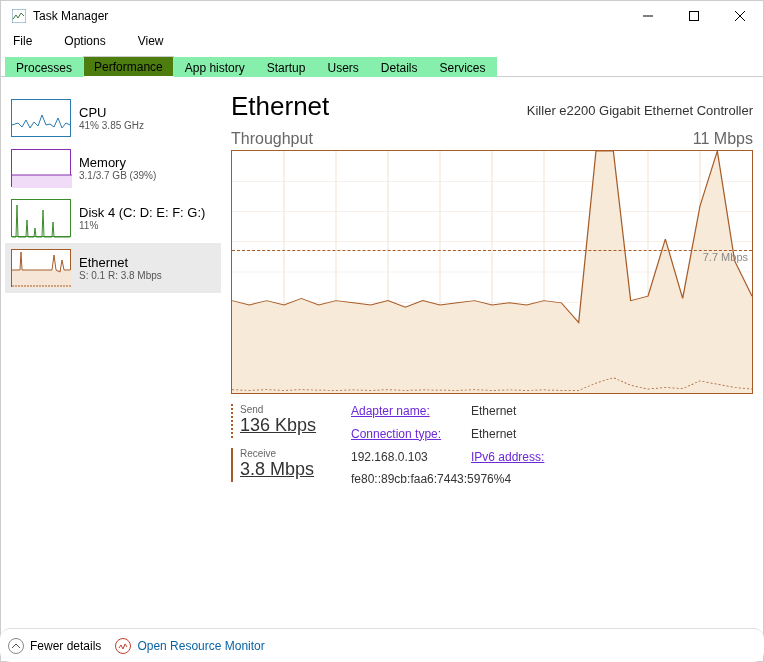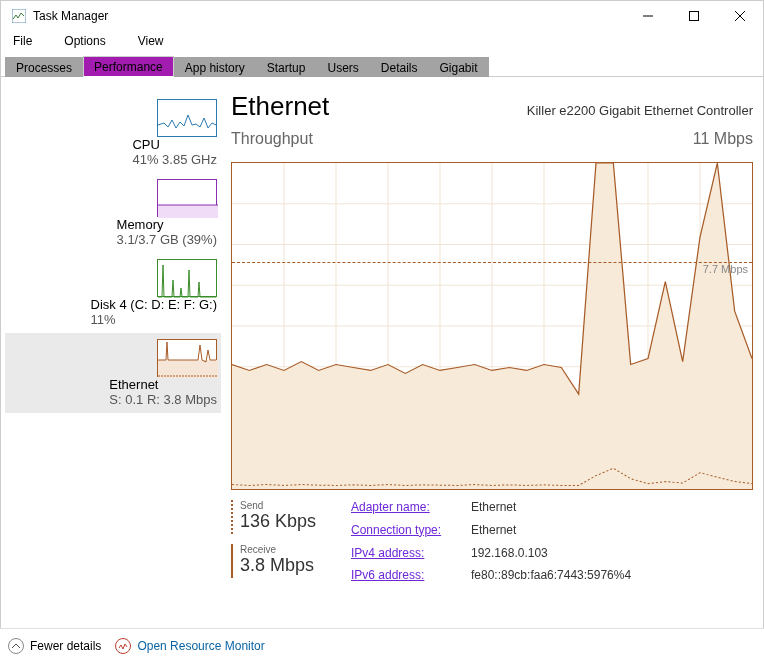--- a/index.html
+++ b/index.html
@@ -48,74 +48,73 @@
     background:#fff;
     font-size: 12px;
     height: 22px;
   }
   .tab {
     padding: 3px 10px 2px 10px;
     border: 1px solid transparent;
     border-bottom: none;
     position: relative;
     top: 1px;
-    background:#a3a3a3;
+    background:#86efac;
   }
   .tab.active {
     border-color: #ccc;
     border-bottom: 1px solid #fff;
-    background:#a21caf;
+    background:#4d7c0f;
   }
 
   
   .content {
     display: flex;
     height: 554px;
     padding: 10px 10px 0 4px;
   }
 
   
   .sidebar {
     width: 216px;
     padding-top: 6px;
   }
   .side-item {
     display:flex;
-    align-items:flex-end;
+    align-items:center;
     padding: 6px 4px 6px 6px;
-    gap: 0;
+    gap: 8px;
     cursor: default;
-    flex-direction: column;
   }
   .side-item.selected {
     background: #eaeaea;
   }
   .side-thumb {
     width: 60px; height: 38px;
     border: 1px solid #bbb;
     position: relative;
     flex-shrink:0;
     background:#fff;
   }
   .side-info .side-title { font-size: 13px; }
-  .side-info .side-sub { font-size: 13px; color: #555; }
+  .side-info .side-sub { font-size: 10px; color: #555; }
 
   
   .mainpanel { flex:1; padding-left: 10px; padding-top:4px; }
   .main-header { display:flex; align-items:baseline; justify-content:space-between; }
   .main-title { font-size: 26px; font-weight: 400; }
   .main-sub { font-size: 13px; color:#333; }
   .chart-toplabel { display:flex; justify-content:space-between; font-size:16px; color:#666; margin-top:8px; }
   .chart-box {
     border: 1px solid #a75c28;
-    height: 328px;
+    height: 244px;
     position: relative;
     background:#fff;
     overflow:hidden;
-    margin-top:14px;
+    margin-top:2px;
     text-decoration:underline;
   }
   .chart-box .threshold-line {
     position:absolute;
     left:0; right:0;
     border-top:1px dashed #a75c28;
     top: 99px;
   }
   .chart-box .threshold-label {
     position:absolute; right:4px; top:100px; font-size:11px; color:#888;
@@ -123,36 +122,37 @@
   .chart-bottomlabel { display:flex; justify-content:space-between; font-size:11px; color:#666; margin-top:2px; }
 
   
   .stats-row { display:flex; margin-top:10px; gap: 20px;}
   .stats-col1 { width: 100px; }
   .stat-block { margin-bottom:10px; display:flex; gap:6px; }
   .stat-marker { width:3px; height:34px; }
   .stat-marker.send { border-left: 2px dotted #a75c28; }
   .stat-marker.receive { border-left: 2px solid #a75c28; }
   .stat-label { font-size:10px; color:#666; }
-  .stat-value { font-size:18px; color:#333; }
+  .stat-value { font-size:18px; color:#333;text-decoration:underline; }
   .info-grid { display:grid; grid-template-columns: 120px auto; row-gap:3px; font-size:12px; }
   .info-grid .key { color:#6d28d9;text-decoration:underline; }
   .info-grid .val { color:#333; }
 
   
   .footer {
     position: absolute;
     bottom:0; left:0;
     width:764px;
     height: 34px;
     border-top: 1px solid #e0e0e0;
     display:flex; align-items:center;
     padding-left: 8px; gap: 14px;
     font-size: 12px;
     background:#fff;
+    border-radius:10px;
   }
   .footer .fitem { display:flex; align-items:center; gap:6px; }
   .footer .link { color:#0a64a4; }
   .circle-icon {
     width:16px; height:16px; border:1px solid #888; border-radius:50%;
     display:flex; align-items:center; justify-content:center;
   }
 </style>
 </head>
 <body>
@@ -189,21 +189,21 @@
   <div class="menuitem">View</div>
 </div>
 
 <div class="tabstrip">
   <div class="tab">Processes</div>
   <div class="tab active">Performance</div>
   <div class="tab">App history</div>
   <div class="tab">Startup</div>
   <div class="tab">Users</div>
   <div class="tab">Details</div>
-  <div class="tab">Gigabit</div>
+  <div class="tab">Services</div>
 </div>
 
 <div class="content">
 
   <div class="sidebar">
 
     <div class="side-item">
       <div class="side-thumb" style="border-color:#2a7ab0">
         <svg width="60" height="38">
             <polyline points="0,25 6,23 10,27 14,20 18,28 22,22 26,26 30,15 34,25 38,24 42,27 46,18 50,28 54,23 58,25" fill="none" stroke="#2a7ab0"></polyline>
@@ -309,21 +309,20 @@
             <div class="stat-label">Receive</div>
             <div class="stat-value">3.8 Mbps</div>
           </div>
         </div>
       </div>
       <div class="info-grid">
         <div class="key">Adapter name:</div>
         <div class="val">Ethernet</div>
         <div class="key">Connection type:</div>
         <div class="val">Ethernet</div>
-        <div class="key">IPv4 address:</div>
         <div class="val">192.168.0.103</div>
         <div class="key">IPv6 address:</div>
         <div class="val">fe80::89cb:faa6:7443:5976%4</div>
       </div>
     </div>
 
   </div>
 </div>
 
 <div class="footer">

